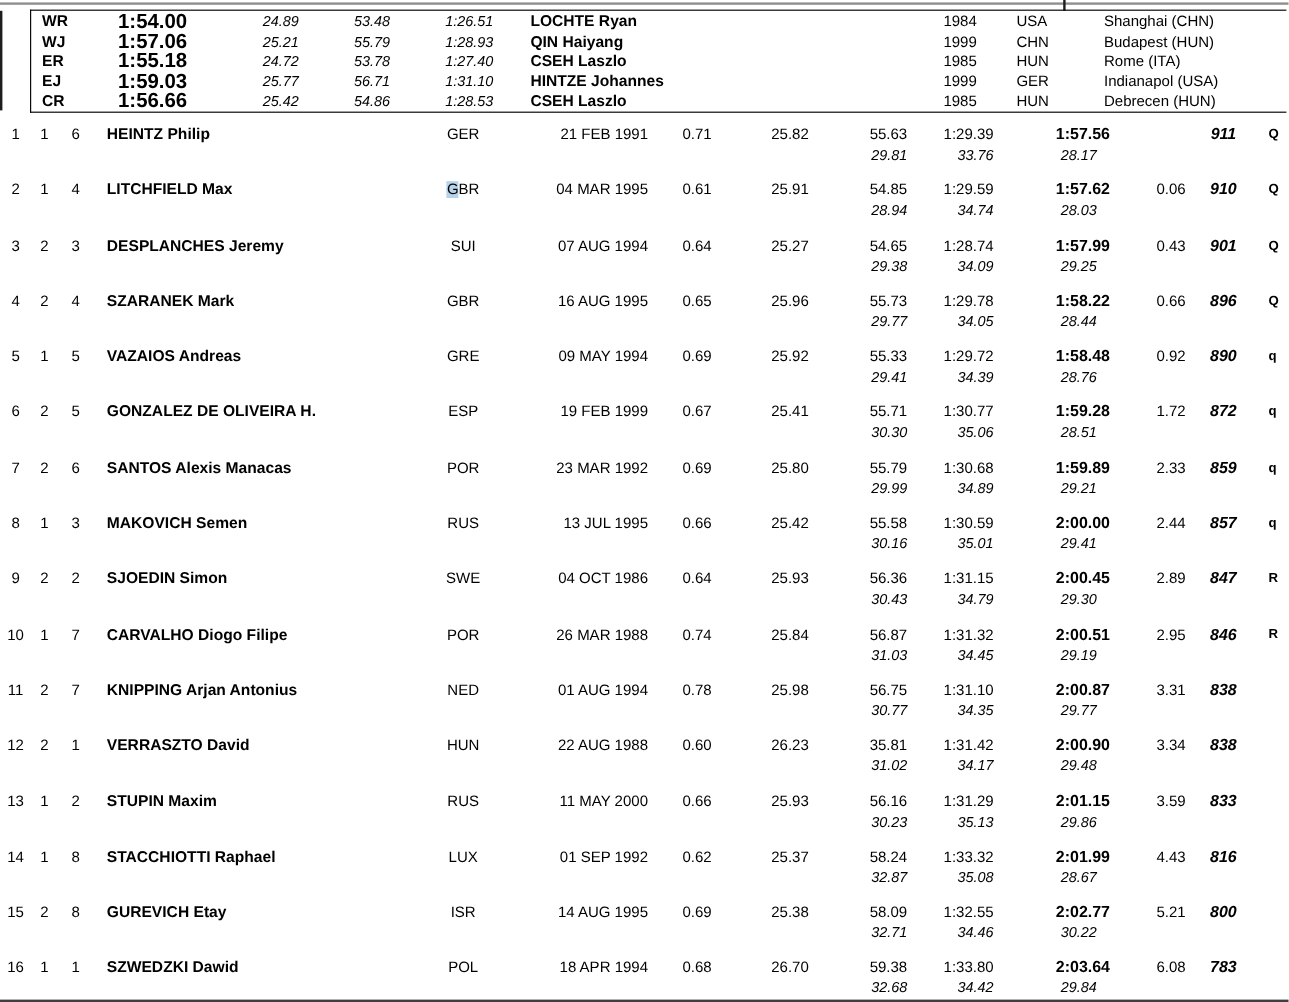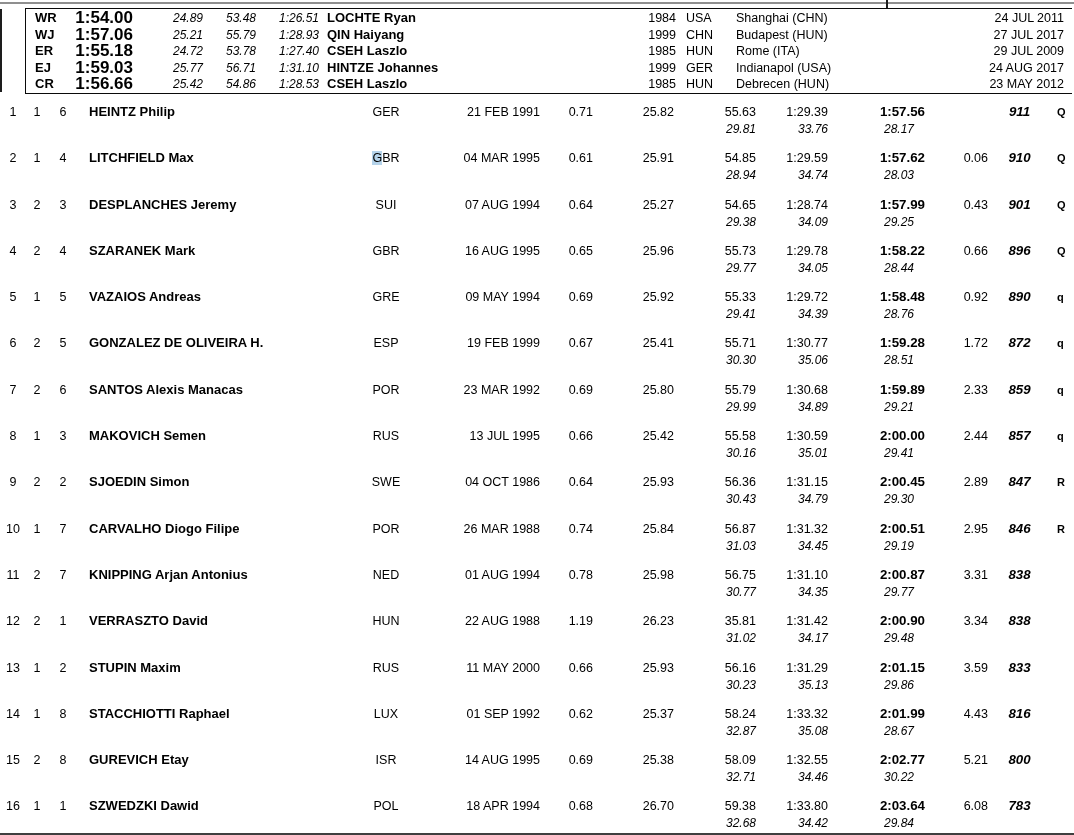--- a/index.html
+++ b/index.html
@@ -15,20 +15,21 @@
 
   
   .records{
     position:absolute;left:25px;top:8px;width:1047px;height:86px;
     border:1.5px solid #0a0a0a;border-right:none;box-sizing:border-box;
     padding-top:1px;
   }
   .rec-row{
     display:grid;height:16.6px;line-height:16.6px;
     grid-template-columns:40px 67px 70px 53px 63px 312px 45px 43px 230px 1fr;
+    gap:23px;
   }
   .rc{font-size:12.5px;white-space:nowrap;overflow:visible;}
   .rc.tag{font-weight:bold;font-size:13px;padding-left:9px;}
   .rc.time{font-weight:bold;font-size:17px;text-align:right;}
   .rc.it{font-style:italic;font-size:12px;}
   .rc.r{text-align:right;padding-left:12px;}
   .rc.holder{font-weight:bold;font-size:13px;padding-left:8px;}
   .rc.noc{padding-left:10px;}
   .rc.venue{padding-left:17px;}
   .rc.date{padding-right:8px;}
@@ -394,21 +395,21 @@
   </div>
 
   <div class="res-row">
     <div class="grid main">
       <div class="c center">12</div>
       <div class="c center">2</div>
       <div class="c center">1</div>
       <div class="c name">VERRASZTO David</div>
       <div class="c center">HUN</div>
       <div class="c r date">22 AUG 1988</div>
-      <div class="c r rt">1.19</div>
+      <div class="c r rt">0.60</div>
       <div class="c r">26.23</div>
       <div class="c r">35.81</div>
       <div class="c r">1:31.42</div>
       <div class="c r final">2:00.90</div>
       <div class="c r">3.34</div>
       <div class="c r points">838</div>
       <div class="c qual"></div>
     </div>
     <div class="grid laps">
       <div class="c r lap" style="grid-column:9">31.02</div>

